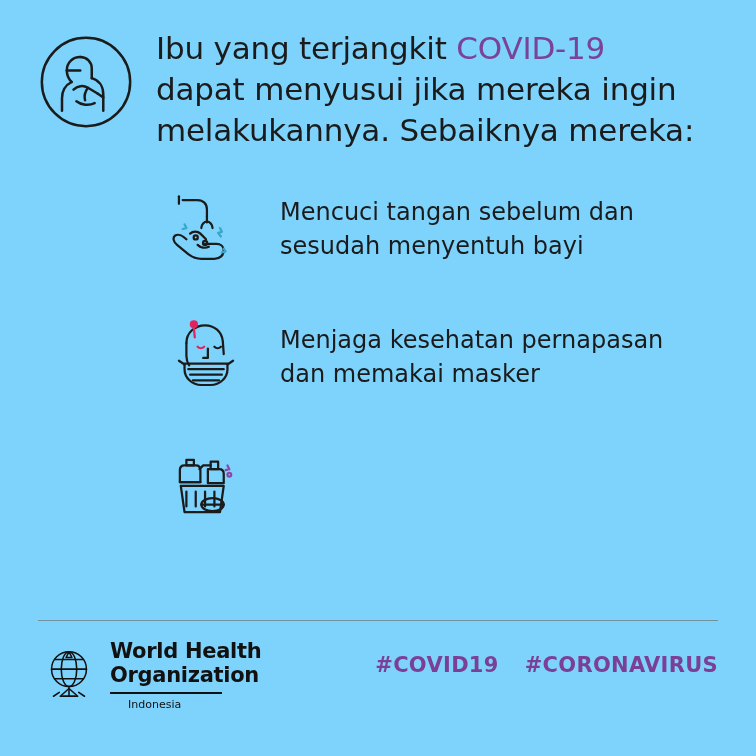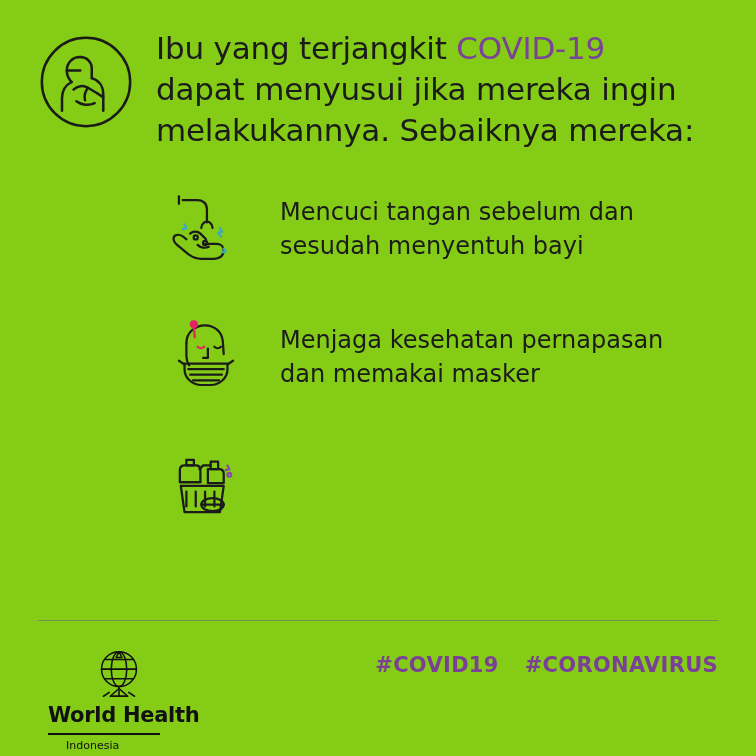--- a/index.html
+++ b/index.html
@@ -11,21 +11,21 @@
     height: 756px;
     background: #f6e9f8;
     font-family: "DejaVu Sans", sans-serif;
     overflow: hidden;
   }
   .poster {
     position: relative;
     width: 756px;
     height: 756px;
     box-sizing: border-box;
-    background: #84cc16;
+    background: #7dd3fc;
   }
 
   
   .header {
     display: flex;
     align-items: flex-start;
     padding: 28px 30px 0 38px;
   }
   .header-icon {
     flex: 0 0 auto;
@@ -88,22 +88,21 @@
     position: absolute;
     left: 38px;
     right: 38px;
     top: 640px;
     display: flex;
     align-items: flex-start;
     justify-content: space-between;
   }
   .who-block {
     display: flex;
-    align-items: center;
-    flex-direction: column;
+    align-items: flex-start;
   }
   .who-emblem {
     width: 62px;
     height: 62px;
     margin-top: 2px;
   }
   .who-text {
     margin-left: 10px;
   }
   .who-name {
@@ -236,20 +235,21 @@
           <path d="M17.5 18h29M17.5 38h29"></path>
           <path d="M32 46v10"></path>
           <path d="M26 56h12"></path>
           <path d="M32 10l-3 6h6z"></path>
           <path d="M22 52l-6 4M42 52l6 4"></path>
           <path d="M32 48l-9 8h18z"></path>
         </svg>
       </div>
       <div class="who-text">
         <div class="who-name">World Health</div>
+        <div class="who-name">Organization</div>
         <div class="who-rule"></div>
         <div class="who-country">Indonesia</div>
       </div>
     </div>
     <div class="hashtags">
       <span class="hashtag">#COVID19</span>
       <span class="hashtag">#CORONAVIRUS</span>
     </div>
   </div>
 

